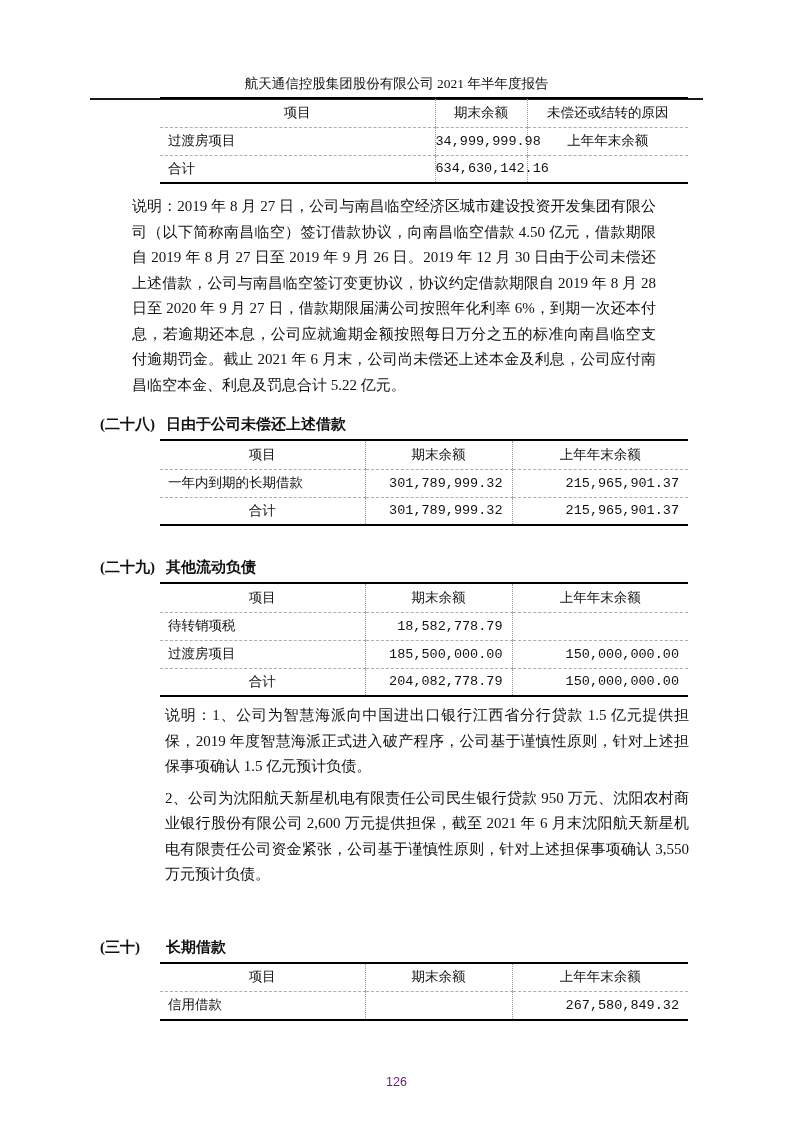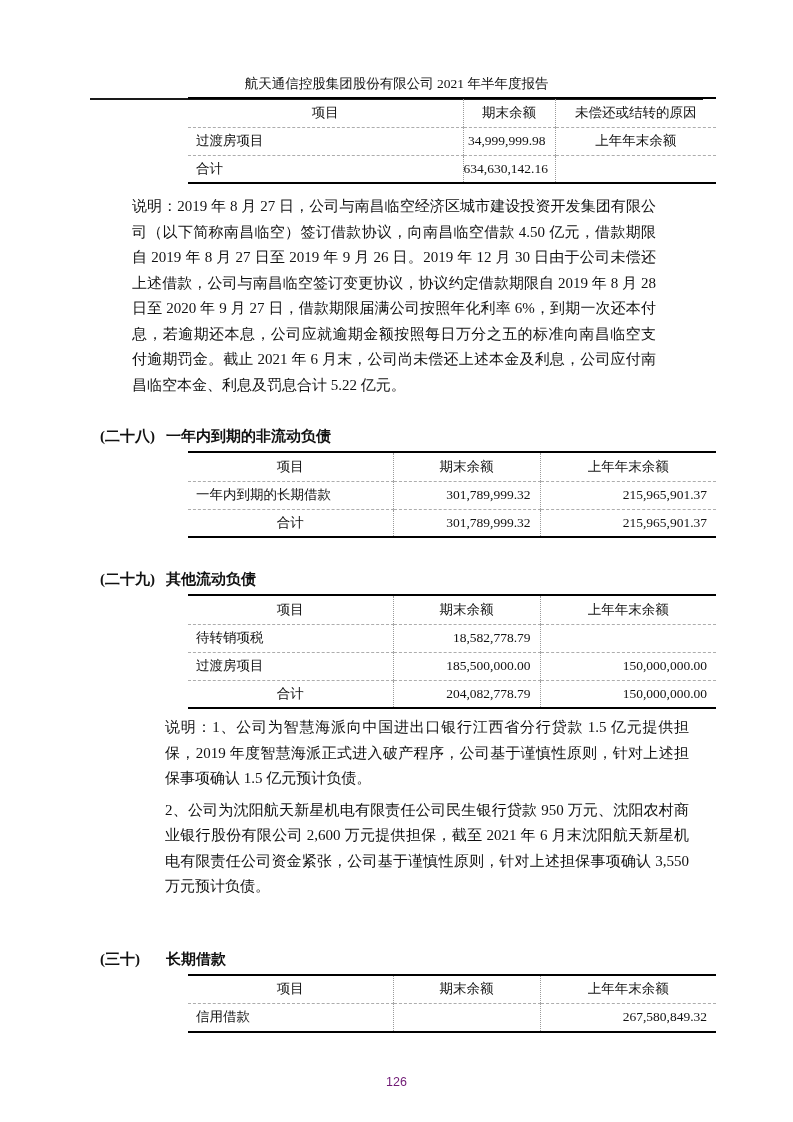--- a/index.html
+++ b/index.html
@@ -27,24 +27,25 @@
   .content {
     position: absolute;
     top: 97px;
     left: 100px;
     width: 588px;
   }
   table.fin {
     border-collapse: collapse;
     table-layout: fixed;
     width: 528px;
-    margin-left: 88px;
+    margin-left: 60px;
     border-top: 2.5px solid #000;
     border-bottom: 2.5px solid #000;
     font-size: 13.5px;
+    font-family: Liberation Mono, monospace;
   }
   table.fin th { font-weight: normal; height: 29px; text-align: center; }
   table.fin td { height: 28px; }
   table.fin tr:not(:last-child) > th,
   table.fin tr:not(:last-child) > td { border-bottom: 1px dashed #adadad; }
   table.fin th + th, table.fin td + td { border-left: 1px dotted #9a9a9a; }
   .c-item { text-align: left; padding-left: 8px; }
   .c-num  { text-align: right; padding-right: 9px; }
   .c-mid  { text-align: center; }
   
@@ -62,21 +63,21 @@
   .note-follow { margin-top: 6px; }
   .sec-heading {
     display: flex;
     align-items: baseline;
     font-weight: bold;
     font-size: 15px;
     line-height: 19px;
   }
   .sec-num { width: 66px; flex: 0 0 66px; }
   .sec-heading + table.fin { margin-top: 5px; }
-  .mt-h28 { margin-top: 29px; }
+  .mt-h28 { margin-top: 17px; }
   .mt-h29 { margin-top: 32px; }
   .mt-h30 { margin-top: 50px; }
   .page-footer {
     position: absolute;
     bottom: 33px; left: 0; right: 0;
     text-align: center;
     font-size: 12.5px;
     font-family: "Liberation Sans", sans-serif;
     color: #701a75;
   }
@@ -114,21 +115,21 @@
         <td class="c-num">634,630,142.16</td>
         <td class="c-mid"></td>
       </tr>
     </tbody>
       </table>
 
     <p class="note note-first">说明：2019 年 8 月 27 日，公司与南昌临空经济区城市建设投资开发集团有限公司（以下简称南昌临空）签订借款协议，向南昌临空借款 4.50 亿元，借款期限自 2019 年 8 月 27 日至 2019 年 9 月 26 日。2019 年 12 月 30 日由于公司未偿还上述借款，公司与南昌临空签订变更协议，协议约定借款期限自 2019 年 8 月 28 日至 2020 年 9 月 27 日，借款期限届满公司按照年化利率 6%，到期一次还本付息，若逾期还本息，公司应就逾期金额按照每日万分之五的标准向南昌临空支付逾期罚金。截止 2021 年 6 月末，公司尚未偿还上述本金及利息，公司应付南昌临空本金、利息及罚息合计 5.22 亿元。</p>
 
     <div class="sec-heading mt-h28">
       <span class="sec-num">(二十八)</span>
-      <span class="sec-title">一年内到期的非流动负债</span>
+      <span class="sec-title">日由于公司未偿还上述借款</span>
     </div>
     <table class="fin t-b">
       <colgroup>
           <col class="c1">
           <col class="c2">
           <col class="c3">
         </colgroup>
       <tbody>
           <tr>
         <th>项目</th>

